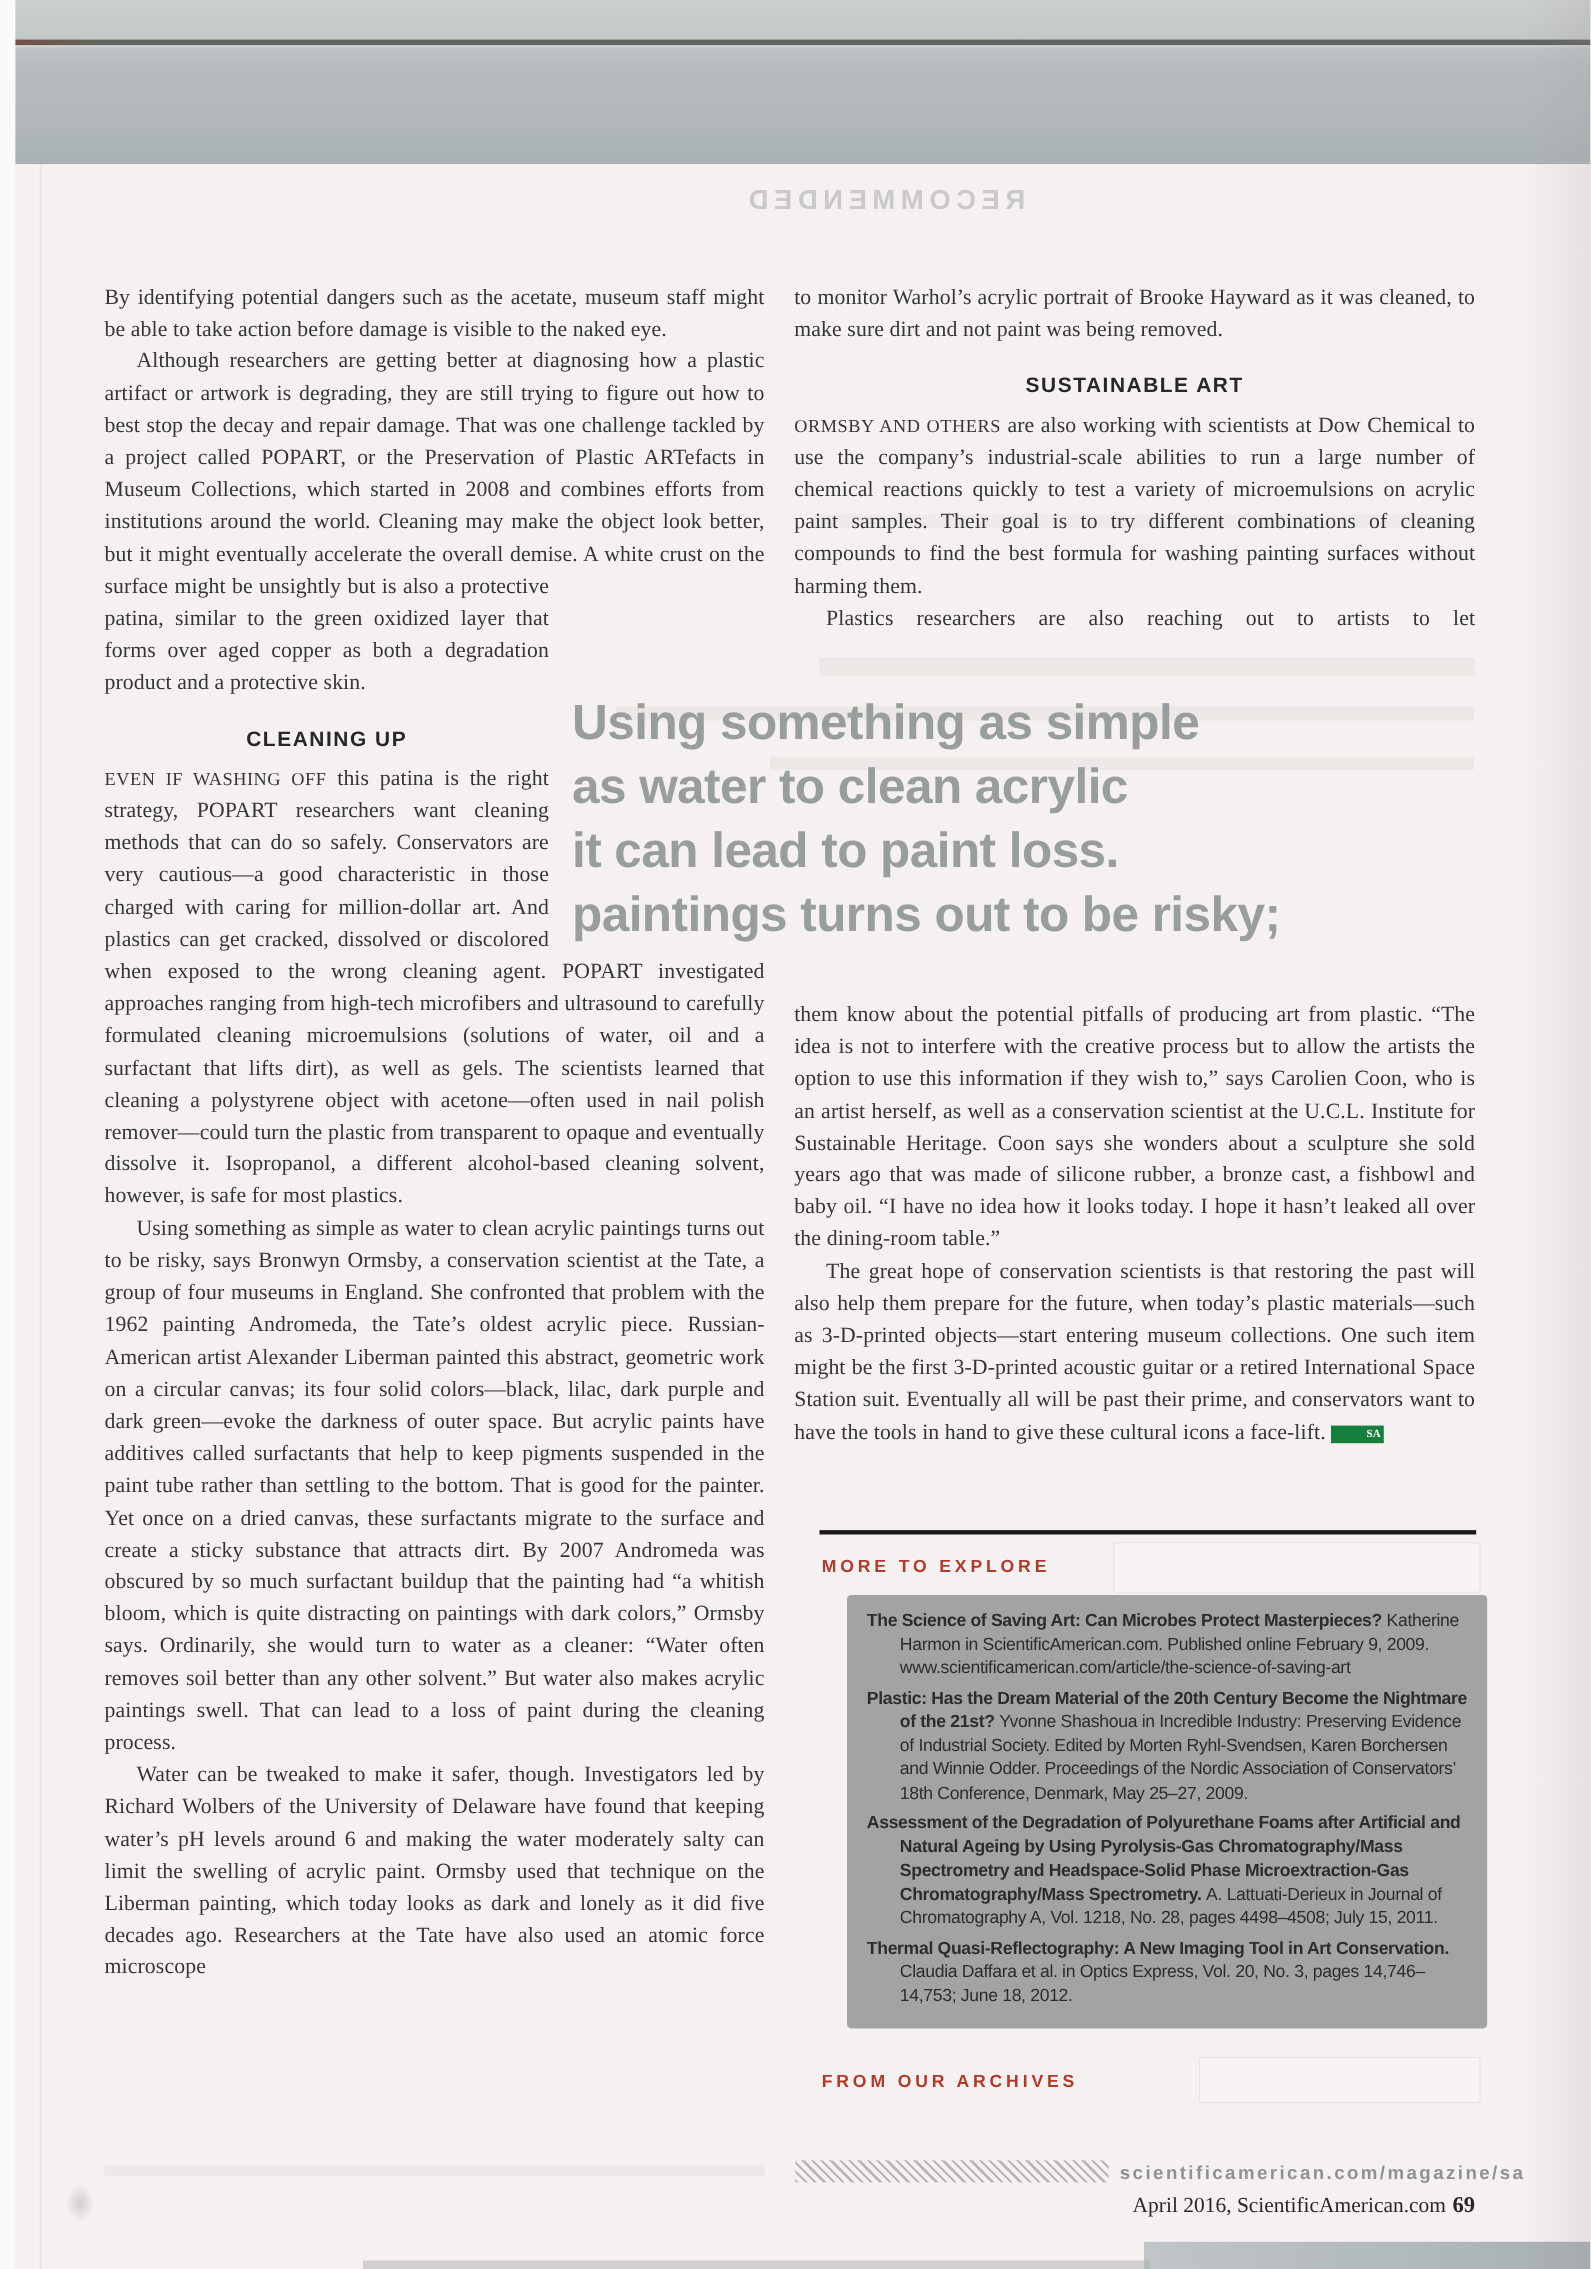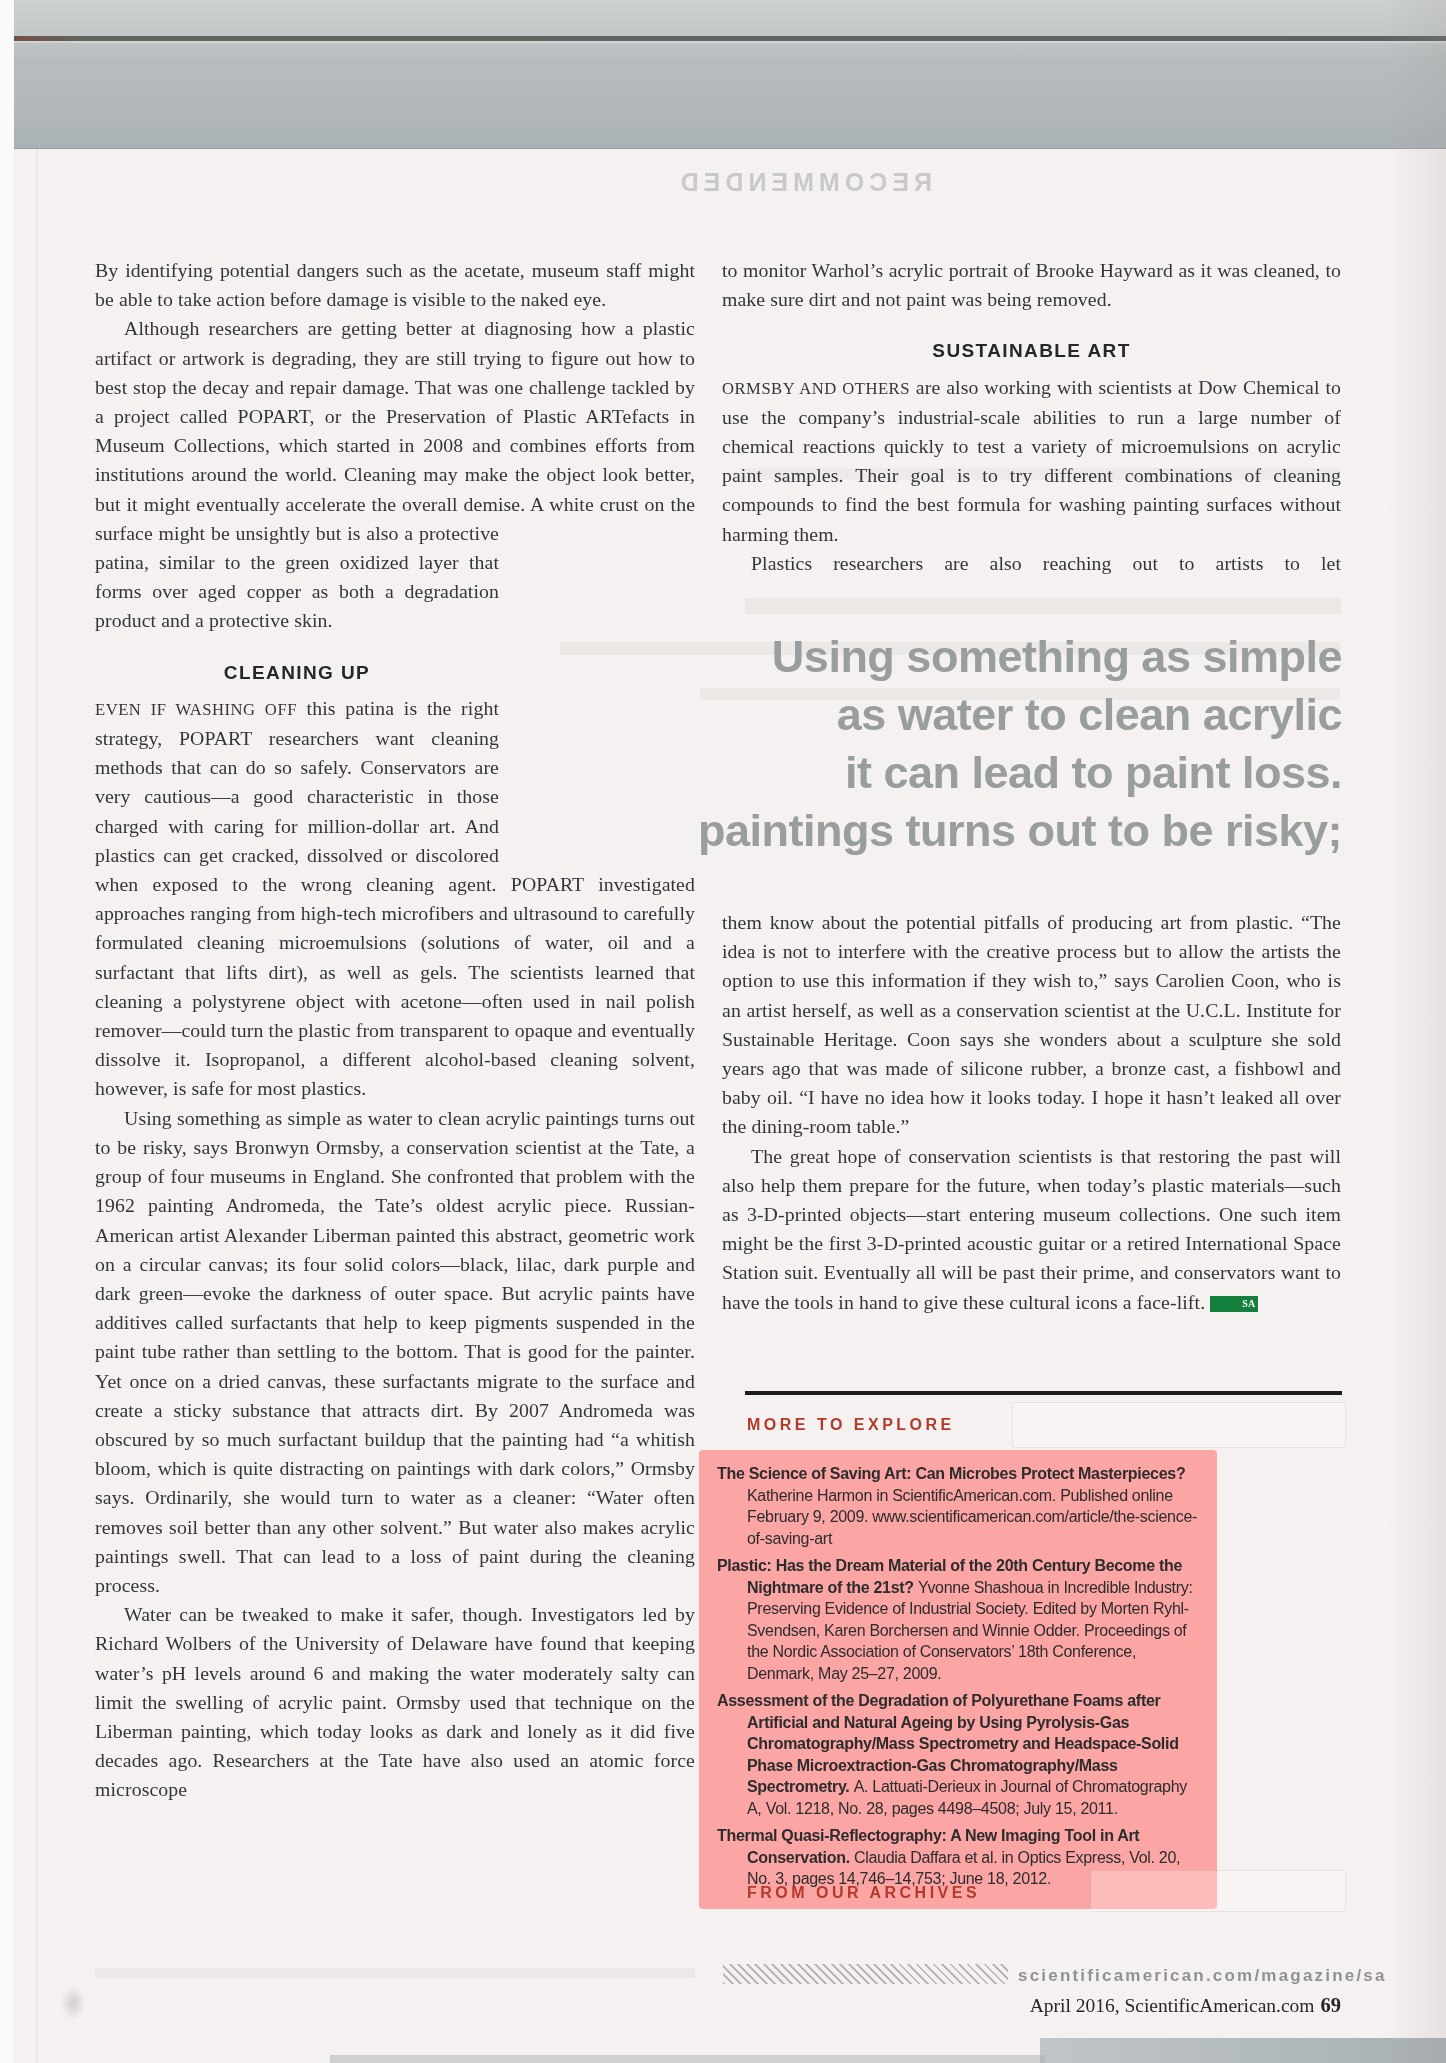--- a/index.html
+++ b/index.html
@@ -37,38 +37,38 @@
         letter-spacing:1.4px;color:#25272c;text-align:center;margin:22px 0 7px 0;}
   .seg-sc{font-size:0.84em;letter-spacing:0.5px;}
   .seg-i{}
   .seg-b{font-weight:bold;}
 
   .col-left{position:absolute;left:95px;top:256px;width:600px;}
   .quote-intrude{float:right;width:196px;height:348px;}
   .col-right-1{position:absolute;left:722px;top:256px;width:619px;}
   .col-right-2{position:absolute;left:722px;top:908px;width:619px;}
 
-  .pullquote{position:absolute;left:520px;top:628px;width:822px;text-align:right;
+  .pullquote{position:absolute;left:520px;top:628px;width:822px;text-align:left;
         font-family:"Liberation Sans",sans-serif;font-weight:bold;font-size:45px;line-height:58px;
         letter-spacing:-0.5px;color:#989d9d;}
 
   .endmark{display:inline-block;background:#15803d;color:#ffffff;
         font-family:"Liberation Serif",serif;font-weight:bold;font-size:10px;line-height:1;
         padding:3px 3px;transform:translateY(-2px);}
 
   
   .explore-rule{position:absolute;left:745px;top:1391px;width:597px;height:4px;background:#1b1b1b;}
   .red-head{position:absolute;font-family:"Liberation Sans",sans-serif;font-weight:bold;
         font-size:16px;letter-spacing:3.5px;color:#b13a2b;}
   .explore-head{left:747px;top:1416px;}
   .archives-head{left:747px;top:1884px;}
   .ghost-box{position:absolute;border:1px solid rgba(0,0,0,0.07);border-radius:3px;background:rgba(255,255,255,0.25);}
   .gb1{left:1012px;top:1402px;width:332px;height:44px;}
   .gb2{left:1090px;top:1870px;width:254px;height:40px;}
-  .green-box{position:absolute;left:699px;width:518px;background:#fca5a5;border-radius:4px;
+  .green-box{position:absolute;left:770px;width:582px;background:#a3a3a3;border-radius:4px;
         box-sizing:border-box;padding:13px 18px;}
   .refs-box{top:1450px;}
   .archive-box{top:1908px;padding:11px 18px;}
   .ref{margin:0 0 6px 0;font-family:"Liberation Sans",sans-serif;font-size:16px;line-height:21.5px;
         color:#2c2c2c;letter-spacing:-0.3px;padding-left:30px;text-indent:-30px;}
   .archive-box .ref{margin:0;}
 
   .hatch{position:absolute;left:723px;top:1964px;width:285px;height:20px;
         background:repeating-linear-gradient(45deg,rgba(110,115,112,0.45) 0 2px,rgba(0,0,0,0) 2px 6px);}
   .footer-url{position:absolute;left:1018px;top:1966px;width:326px;

